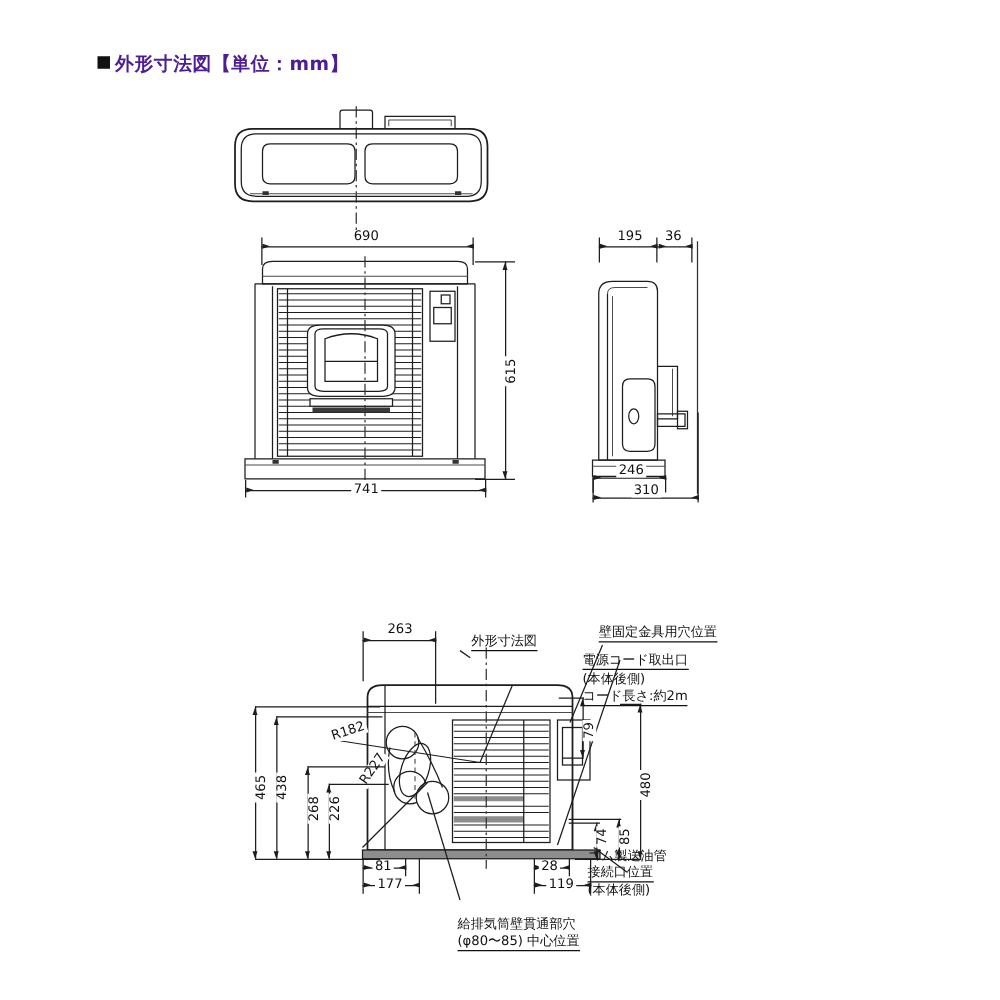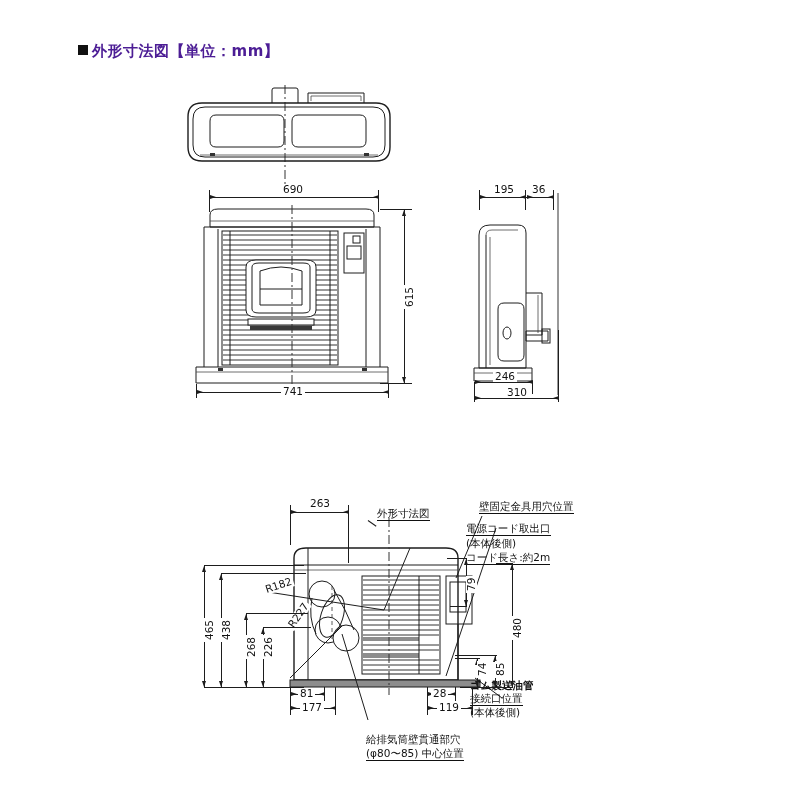--- a/index.html
+++ b/index.html
@@ -302,21 +302,21 @@
   <div class="dim" style="left:285px;top:625px;transform:rotate(-55deg);transform-origin:left top;">R227</div>
 
   <div class="note ul" style="left:377px;top:507px;">外形寸法図</div>
   <div class="ln" style="left:368px;top:520px;width:10px;height:1px;transform:rotate(35deg);transform-origin:left center;"></div>
 
   <div class="note ul" style="left:431px;top:500px;margin-left:48px;">壁固定金具用穴位置</div>
   <div class="note ul" style="left:466px;top:522px;">電源コード取出口</div>
   <div class="note" style="left:466px;top:537px;">(本体後側)</div>
   <div class="note ul" style="left:466px;top:551px;">コード長さ:約2m</div>
 
-  <div class="note" style="left:470px;top:679px;font-weight:bold;">ゴム製送油管</div>
+  <div class="note" style="left:470px;top:679px;">ゴム製送油管</div>
   <div class="note ul" style="left:470px;top:692px;text-align:center;">接続口位置</div>
   <div class="note" style="left:470px;top:706px;">(本体後側)</div>
 
   <div class="note" style="left:366px;top:733px;">給排気筒壁貫通部穴</div>
   <div class="note ul" style="left:366px;top:747px;">(φ80〜85) 中心位置</div>
 
   <div class="dimline vert" style="left:204px;top:565px;width:1px;height:122px;"></div>
   <div class="arrow-u" style="left:201.5px;top:566px;"></div>
   <div class="arrow-d" style="left:201.5px;top:681px;"></div>
   <div class="ext h1px" style="left:204px;top:565px;width:100px;height:1px;"></div>

